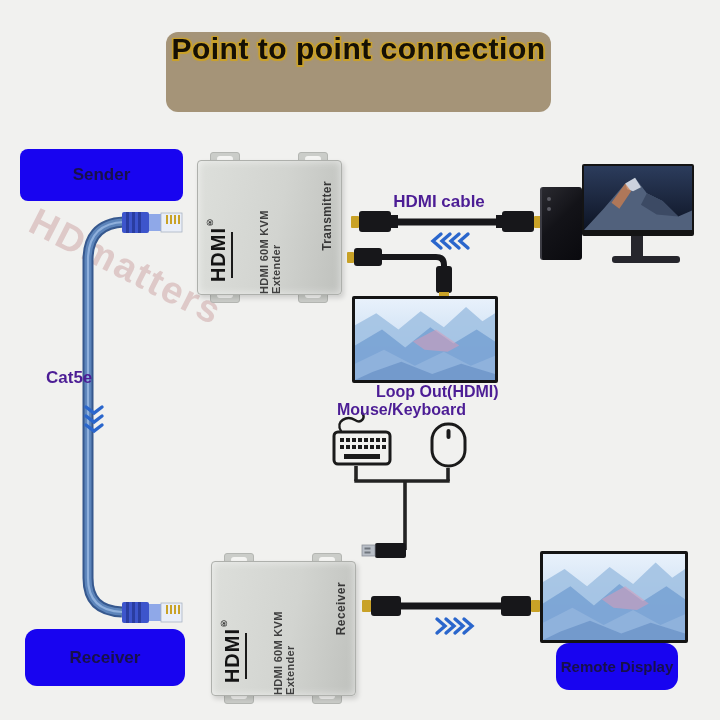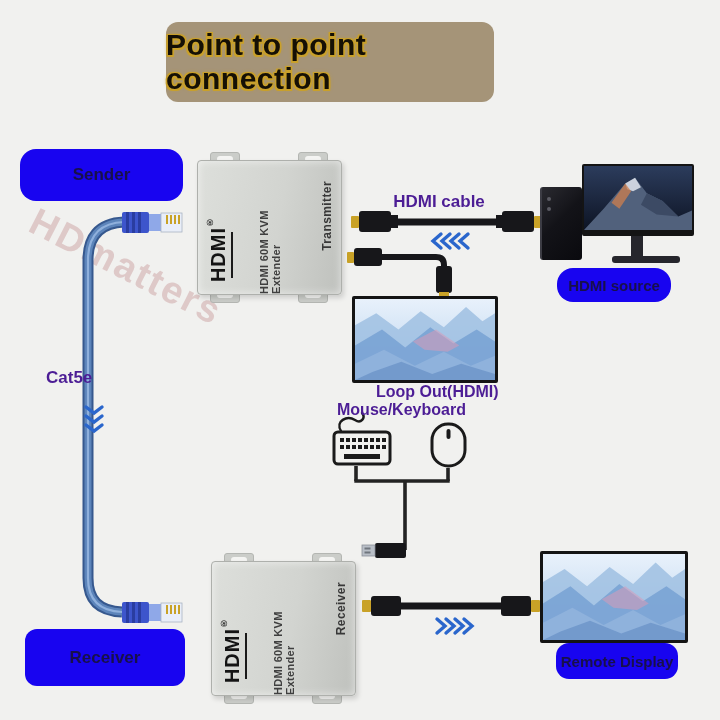--- a/index.html
+++ b/index.html
@@ -4,43 +4,43 @@
 <style>
   html,body{margin:0;padding:0;}
   .stage{
     position:relative;width:720px;height:720px;overflow:hidden;
     background:#f1f1ef;
     font-family:"Liberation Sans","DejaVu Sans",sans-serif;
   }
   .abs{position:absolute;}
   
   .title-banner{
-    left:166px;top:22px;width:328px;height:80px;
+    left:166px;top:32px;width:385px;height:80px;
     background:#a59478;border-radius:12px;
-    display:flex;align-items:center;justify-content:center;
+    display:flex;align-items:flex-start;justify-content:center;
   }
   .title-banner span{
     font-size:30px;font-weight:bold;color:#151005;letter-spacing:.5px;
     text-shadow:-1.5px -1.5px 0 #c9a02a,1.5px -1.5px 0 #c9a02a,
                 -1.5px 1.5px 0 #c9a02a,1.5px 1.5px 0 #c9a02a,0 0 4px #c9a02a;
   }
   
   .watermark{
     left:42px;top:200px;font-size:38px;font-weight:bold;letter-spacing:2px;
     color:rgba(205,168,168,.55);transform:rotate(27deg);transform-origin:left top;
   }
   
   .pill{
     background:#1804f0;color:#18104a;font-weight:bold;
     display:flex;align-items:center;justify-content:center;
   }
-  .pill-sender{left:20px;top:149px;width:163px;height:52px;border-radius:16px;font-size:17px;}
+  .pill-sender{left:20px;top:149px;width:163px;height:52px;border-radius:8px;font-size:17px;}
   .pill-receiver{left:25px;top:629px;width:160px;height:57px;border-radius:12px;font-size:17px;}
   .pill-source{left:557px;top:268px;width:114px;height:34px;border-radius:16px;font-size:15px;}
-  .pill-remote{left:556px;top:643px;width:122px;height:36px;border-radius:13px;font-size:15px;}
+  .pill-remote{left:556px;top:643px;width:122px;height:47px;border-radius:13px;font-size:15px;}
   
   .lbl{color:#4c1d95;font-weight:bold;font-size:17px;white-space:nowrap;}
   .lbl-hdmi-cable{left:393px;top:192px;width:92px;text-align:center;}
   .lbl-loopout{left:376px;top:383px;font-size:16px;}
   .lbl-mousekb{left:337px;top:401px;font-size:16px;}
   .lbl-cat5e{left:46px;top:368px;text-align:right;}
   
   .device{width:145px;height:152px;}
   .ear{position:absolute;width:30px;height:15px;background:#cbcdc9;border:1px solid #b4b6b2;border-radius:3px;box-sizing:border-box;}
   .ear .hole{display:block;width:16px;height:6px;background:#f4f4f2;border-radius:3px;margin:3px auto 0;}
@@ -210,23 +210,20 @@
   <div class="abs title-banner">
     <span>Point to point connection</span>
   </div>
 
   <div class="abs pill pill-sender">
     <span>Sender</span>
   </div>
   <div class="abs pill pill-receiver">
     <span>Receiver</span>
   </div>
-  <div class="abs pill pill-source">
-    <span>HDMI source</span>
-  </div>
   <div class="abs pill pill-remote">
     <span>Remote Display</span>
   </div>
 
   <div class="abs lbl lbl-hdmi-cable">HDMI cable</div>
   <div class="abs lbl lbl-mousekb">Mouse/Keyboard</div>
   <div class="abs lbl lbl-loopout">Loop Out(HDMI)</div>
   <div class="abs lbl lbl-cat5e">Cat5e</div>
 
   <div class="abs device" style="left:197px;top:152px;">

